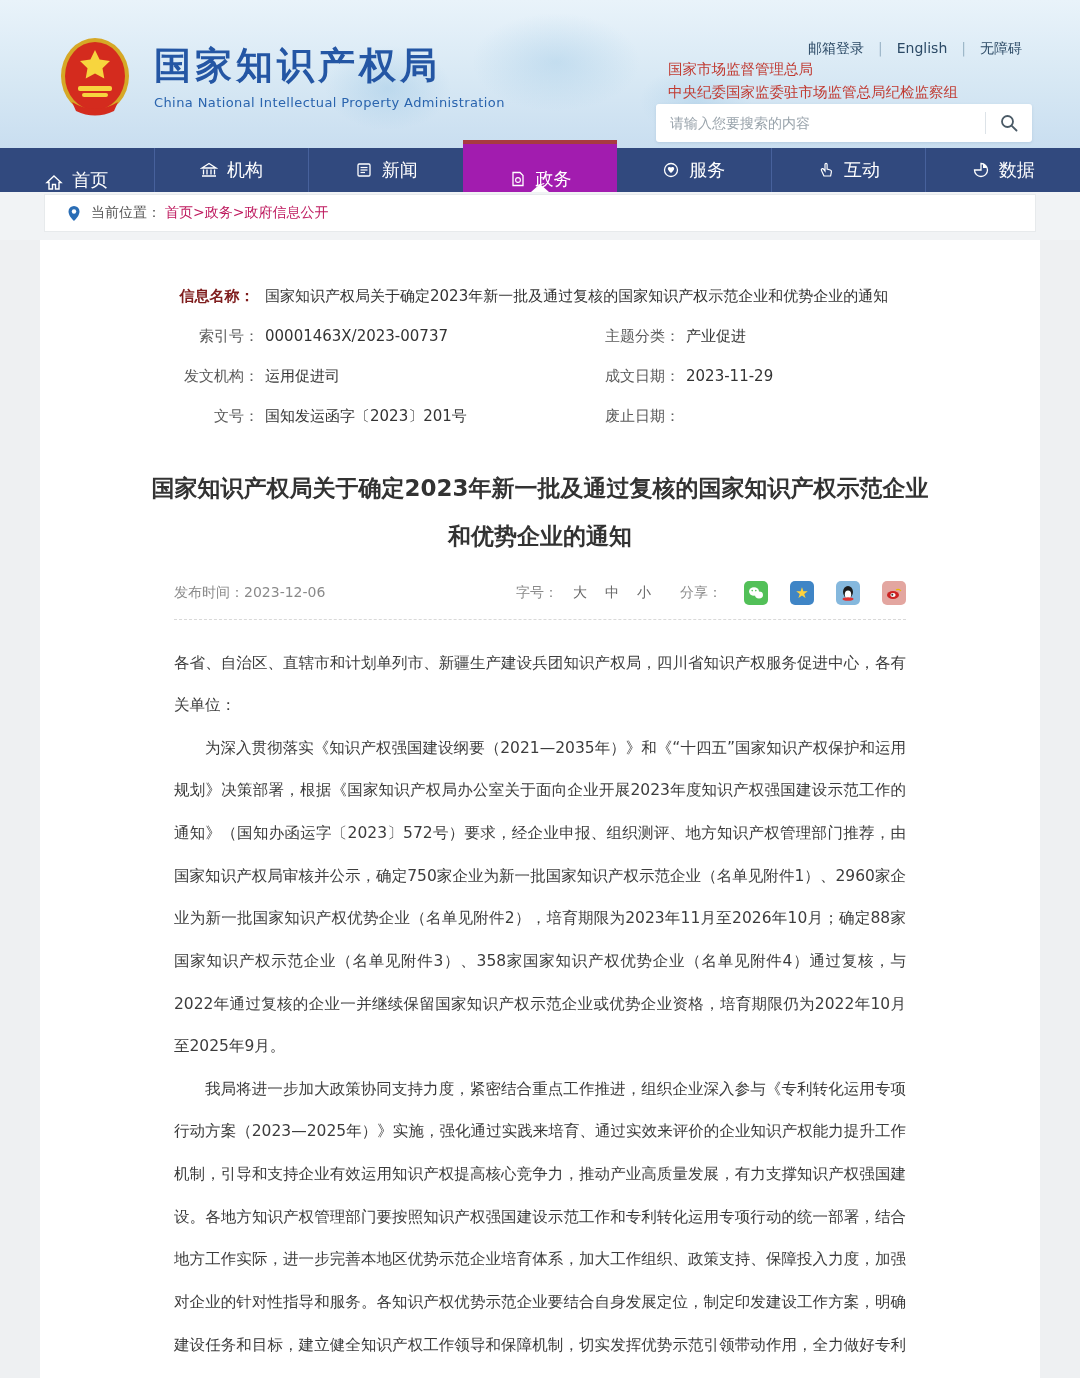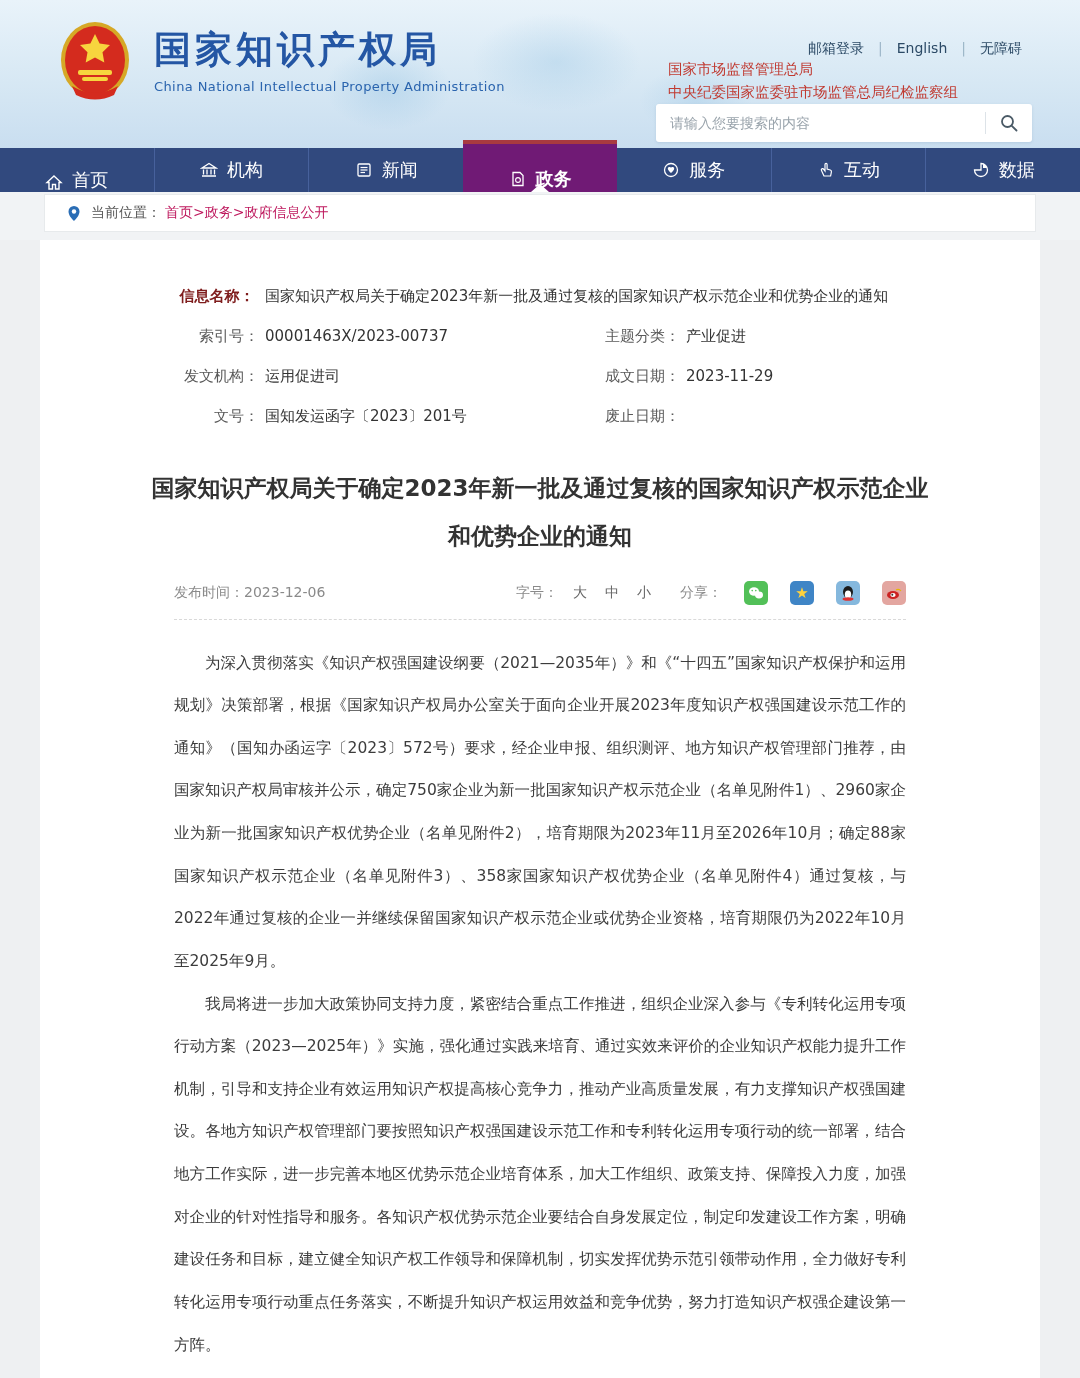--- a/index.html
+++ b/index.html
@@ -18,21 +18,21 @@
     position:relative;
   }
   .map-watermark{
     position:absolute; left:220px; top:10px; width:560px; height:130px;
     background:
       radial-gradient(ellipse 90px 60px at 30% 60%, rgba(140,190,225,.35), transparent 70%),
       radial-gradient(ellipse 120px 70px at 60% 40%, rgba(140,190,225,.30), transparent 70%),
       radial-gradient(ellipse 80px 50px at 85% 70%, rgba(140,190,225,.28), transparent 70%);
     pointer-events:none;
   }
-  .brand{ position:absolute; left:58px; top:20px; display:flex; align-items:flex-start; }
+  .brand{ position:absolute; left:58px; top:36px; display:flex; align-items:flex-start; }
   .emblem{ width:74px; height:84px; flex:0 0 auto; }
   .brand-text{ margin-left:22px; padding-top:10px; }
   .brand-title{ font-size:37px; font-weight:bold; color:#2456a4; letter-spacing:4px; line-height:1.1; }
   .brand-sub{ font-size:13px; color:#2a64ae; margin-top:8px; letter-spacing:.4px; }
   .util-links{ position:absolute; right:48px; top:40px; font-size:14px; color:#2c4a66; }
   .util-links span.lnk{ cursor:pointer; margin:0 10px; }
   .util-links span.sep{ color:#9db6c8; margin:0 4px; }
   .org-links{ position:absolute; left:668px; top:58px; font-size:14.5px; color:#c03a31; line-height:1.6; }
   .org-links div{ cursor:pointer; }
   .search-box{
@@ -52,22 +52,22 @@
   
   .main-nav{ height:44px; background:#31497e; display:flex; position:relative; }
   .nav-item{
     flex:1; display:flex; align-items:center; justify-content:center; gap:9px;
     color:#ffffff; font-size:18px; cursor:pointer; position:relative;
     border-left:1px solid #47619c;
   }
   .nav-item:first-child{ border-left:none;align-items:flex-end; }
   .nav-item .nicon{ display:flex; align-items:center; }
   .nav-item.active{
-    background:#701a75; margin-top:-8px; padding-top:22px;
-    border-top:4px solid #a83a40; border-left:none; font-weight:bold;
+    background:#a21caf; margin-top:-8px; padding-top:22px;
+    border-top:4px solid #a83a40; border-left:none; font-weight:normal;
   }
   .nav-item.active + .nav-item{ border-left:none; }
   .active-caret{
     position:absolute; bottom:0; left:50%; transform:translateX(-50%);
     width:0; height:0; border-left:9px solid transparent; border-right:9px solid transparent;
     border-bottom:8px solid #ffffff;
   }
   
   .crumb-wrap{ background:#f1f3f5; padding:2px 44px 8px; }
   .crumb-bar{
@@ -305,18 +305,19 @@
             <ellipse cx="7" cy="9" rx="6" ry="4" fill="#c22"></ellipse>
             <ellipse cx="7" cy="9" rx="2.6" ry="2" fill="#fff"></ellipse>
             <circle cx="6.3" cy="8.7" r="1" fill="#333"></circle>
             <path d="M10 4 q3 -1.5 5 1" fill="none" stroke="#e6b800" stroke-width="1.2"></path>
           </svg>
       </span>
     </div>
   </div>
 
   <article class="article-body">
+    <p>各省、自治区、直辖市和计划单列市、新疆生产建设兵团知识产权局，四川省知识产权服务促进中心，各有关单位：</p>
     <p class="indent">为深入贯彻落实《知识产权强国建设纲要（2021—2035年）》和《“十四五”国家知识产权保护和运用规划》决策部署，根据《国家知识产权局办公室关于面向企业开展2023年度知识产权强国建设示范工作的通知》（国知办函运字〔2023〕572号）要求，经企业申报、组织测评、地方知识产权管理部门推荐，由国家知识产权局审核并公示，确定750家企业为新一批国家知识产权示范企业（名单见附件1）、2960家企业为新一批国家知识产权优势企业（名单见附件2），培育期限为2023年11月至2026年10月；确定88家国家知识产权示范企业（名单见附件3）、358家国家知识产权优势企业（名单见附件4）通过复核，与2022年通过复核的企业一并继续保留国家知识产权示范企业或优势企业资格，培育期限仍为2022年10月至2025年9月。</p>
     <p class="indent">我局将进一步加大政策协同支持力度，紧密结合重点工作推进，组织企业深入参与《专利转化运用专项行动方案（2023—2025年）》实施，强化通过实践来培育、通过实效来评价的企业知识产权能力提升工作机制，引导和支持企业有效运用知识产权提高核心竞争力，推动产业高质量发展，有力支撑知识产权强国建设。各地方知识产权管理部门要按照知识产权强国建设示范工作和专利转化运用专项行动的统一部署，结合地方工作实际，进一步完善本地区优势示范企业培育体系，加大工作组织、政策支持、保障投入力度，加强对企业的针对性指导和服务。各知识产权优势示范企业要结合自身发展定位，制定印发建设工作方案，明确建设任务和目标，建立健全知识产权工作领导和保障机制，切实发挥优势示范引领带动作用，全力做好专利转化运用专项行动重点任务落实，不断提升知识产权运用效益和竞争优势，努力打造知识产权强企建设第一方阵。</p>
 
   </article>
 
 </main>
 
 </body></html>

